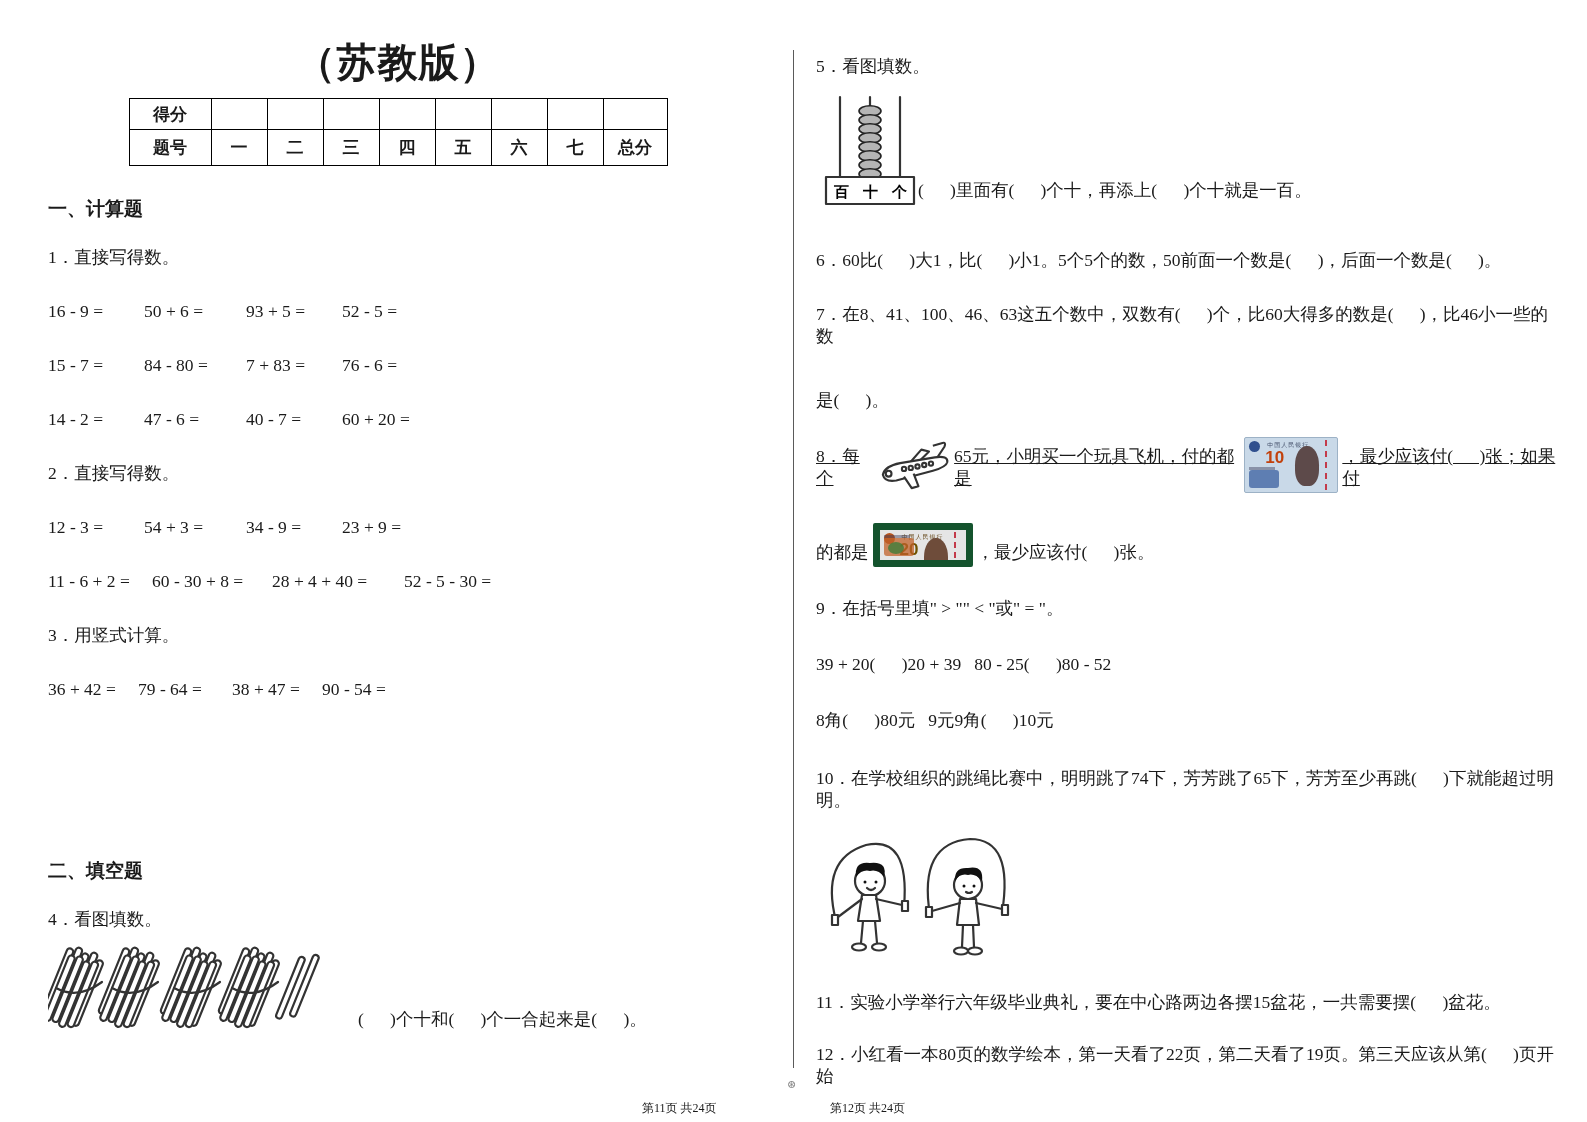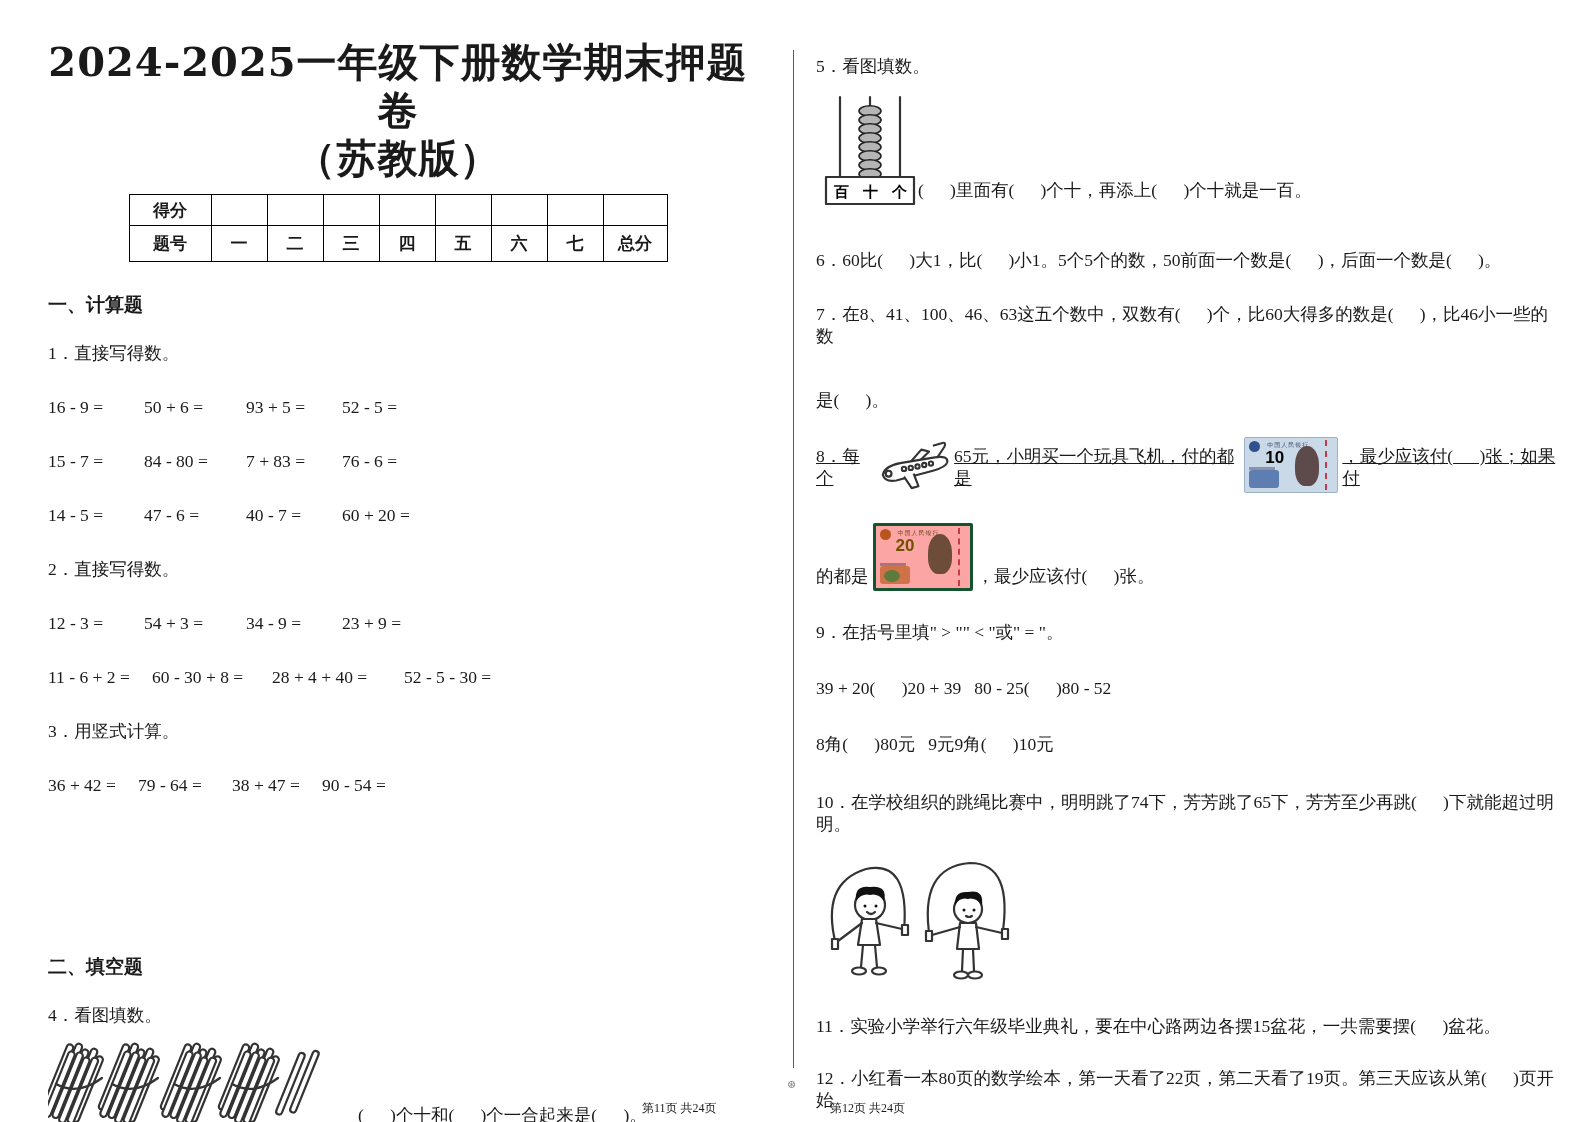--- a/index.html
+++ b/index.html
@@ -40,27 +40,27 @@
   .abacus-row { display:flex; align-items:flex-end; margin-top:14px; margin-left:8px; }
   .abacus-caption { margin-left:2px; margin-bottom:6px; }
 
   .inline-row { display:flex; align-items:flex-end; }
   .inline-row .txt { margin-bottom:4px; }
   .inline-row .art { margin:0 4px; }
 
   
   .note { position:relative; border-radius:2px; flex:0 0 auto; overflow:hidden; }
   .note10 { width:94px; height:56px; background:#c9d9e8; border:1px solid #9db2c6; }
-  .note20 { width:100px; height:68px; background:#fca5a5; border:3px solid #14532d; }
+  .note20 { width:100px; height:44px; background:#e5e5e5; border:7px solid #14532d; }
   .note .bank { position:absolute; top:3px; left:22px; font-size:6px; letter-spacing:1px;
                 color:#44506a; white-space:nowrap; }
   .note20 .bank { color:#6b4f22; }
   .note .val { position:absolute; top:10px; left:20px; font-weight:700; font-size:17px;
                font-family:"Liberation Sans",sans-serif; }
-  .note10 .val { color:#000000; }
+  .note10 .val { color:#c2410c; }
   .note20 .val { color:#6e5200; }
   .note .emblem { position:absolute; top:3px; left:4px; width:11px; height:11px;
                   border-radius:50%; }
   .note10 .emblem { background:#30508e; }
   .note20 .emblem { background:#b8541e; }
   .note .portrait { position:absolute; right:18px; top:8px; width:24px; height:40px;
                     border-radius:48% 48% 40% 40%; background:#5d4a4a; }
   .note20 .portrait { background:#6e4c3a; }
   .note .secline { position:absolute; right:10px; top:2px; bottom:2px; width:0;
                    border-left:2px dashed #c33a4a; }
@@ -80,21 +80,20 @@
   svg .ink { stroke:#333; fill:none; stroke-width:2.2; stroke-linecap:round; stroke-linejoin:round; }
   svg .ink-white { stroke:#333; fill:#fff; stroke-width:2.2; stroke-linejoin:round; }
   svg text { font-family:"DejaVu Serif","Liberation Serif",serif; }
 </style>
 </head>
 <body>
 
 <div class="sheet">
 
   <div class="col col-left">
-    <div class="title">2024-2025一年级下册数学期末押题卷</div>
     <div class="title">（苏教版）</div>
 
     <table class="score">
       <tbody>
           <tr>
         <td>得分</td>
         <td></td>
         <td></td>
         <td></td>
         <td></td>
@@ -126,21 +125,21 @@
       <span class="txt">93 + 5 =</span>
       <span class="txt">52 - 5 =</span>
     </div>
     <div class="eq-row eq4">
       <span class="txt">15 - 7 =</span>
       <span class="txt">84 - 80 =</span>
       <span class="txt">7 + 83 =</span>
       <span class="txt">76 - 6 =</span>
     </div>
     <div class="eq-row eq4">
-      <span class="txt">14 - 5 =</span>
+      <span class="txt">14 - 2 =</span>
       <span class="txt">47 - 6 =</span>
       <span class="txt">40 - 7 =</span>
       <span class="txt">60 + 20 =</span>
     </div>
 
     <div class="txt gap32">2．直接写得数。</div>
     <div class="eq-row eq4">
       <span class="txt">12 - 3 =</span>
       <span class="txt">54 + 3 =</span>
       <span class="txt">34 - 9 =</span>

